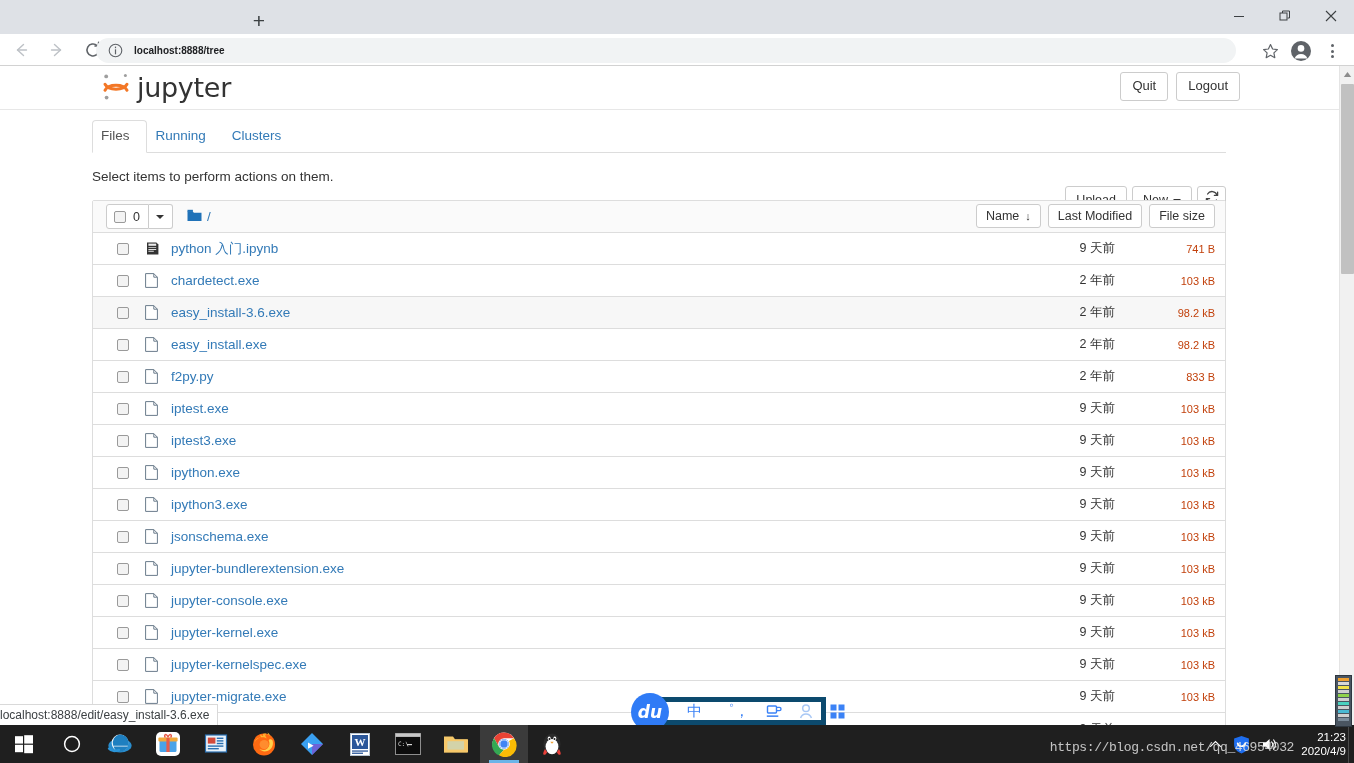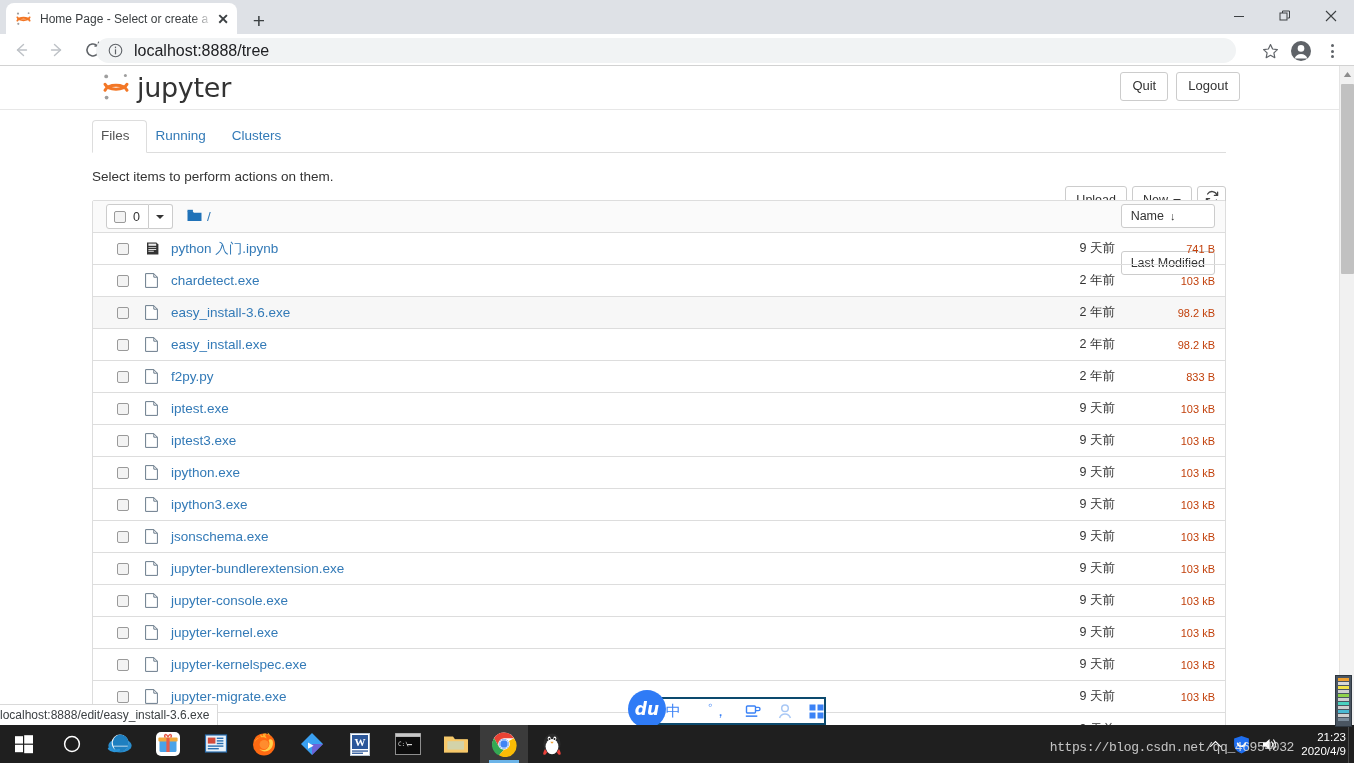--- a/index.html
+++ b/index.html
@@ -72,21 +72,21 @@
     position: absolute; left: 96px; top: 4px;
     width: 1140px; height: 25px;
     background: #f1f3f4; border-radius: 13px;
     display: flex; align-items: center;
     padding: 0 12px;
   }
   .omni-info {
     width: 16px; height: 16px; flex:0 0 16px; margin-right: 10px;
     color: #5f6368;
   }
-  .omni-url { font-size: 16px; color: #202124; }
+  .omni-url { font-size: 10px; color: #202124; font-weight: bold; }
   .omni-star {
     position: absolute; right: 72px; top: 5px; width: 24px; height: 24px;
     display: flex; align-items: center; justify-content: center; color:#5f6368;
   }
   .omni-avatar {
     position: absolute; right: 40px; top: 4px; width: 26px; height: 26px;
     display: flex; align-items: center; justify-content: center;
   }
   .omni-menu {
     position: absolute; right: 10px; top: 4px; width: 24px; height: 26px;
@@ -209,21 +209,21 @@
     width: 12px; height: 12px; border: 1px solid #9a9a9a;
     background: #f3f3f3; border-radius: 2px; display:block;
   }
   .breadcrumb-area {
     margin-left: 14px; display: flex; align-items: center; gap: 5px;
   }
   .folder-icon { color: #1f77b4; }
   .breadcrumb-sep { font-size: 13.5px; color: #337ab7; }
   .col-heads {
     position: absolute; right: 10px; top: 3px;
-    display: flex; gap: 23px; flex-direction: column;
+    display: flex; gap: 7px;
   }
   .col-head {
     font-size: 12.5px; color: #333333;
     border: 1px solid #cccccc; border-radius: 3px;
     background: #ffffff;
     padding: 4px 9px;
     display: flex; align-items: center; gap: 6px;
   }
   .sort-arrow { font-size: 11px; }
 
@@ -273,24 +273,23 @@
     display: flex; align-items: center;
     padding: 0 8px 0 8px;
     font-size: 12px; color: #3c4043;
     z-index: 20;
   }
 
   
   .ime-bar {
     position: absolute; left: 648px; bottom: 0px;
     width: 178px; height: 28px;
-    background: #ffffff; border: 2px solid #0c4a6e;
+    background: #ffffff; border: 5px solid #0c4a6e;
     display: flex; align-items: center;
     z-index: 25;
-    justify-content: flex-end;
   }
   .ime-logo {
     position: absolute; left: -22px; top: -9px;
     width: 38px; height: 38px; border-radius: 50%;
     background: #2f7bf6;
     display: flex; align-items: center; justify-content: center;
     color: #ffffff; font-size: 17px; font-style: italic;
     font-family: "DejaVu Sans", sans-serif; font-weight: 700;
   }
   .ime-items {
@@ -350,33 +349,20 @@
     position: absolute; right: 0; top: 0; width: 6px; height: 38px;
     border-left: 1px solid #4a4a4a;
   }
 </style>
 </head>
 <body>
 
 <div class="browser-chrome">
 
   <div class="tabstrip">
-    <div class="tab">
-      <span class="tab-favicon">
-        <svg width="17" height="17" viewBox="0 0 17 17">
-          <circle cx="3" cy="3.6" r="1.1" fill="#9e9e9e"></circle>
-          <circle cx="13.6" cy="3.2" r="0.9" fill="#9e9e9e"></circle>
-          <circle cx="3.3" cy="13.8" r="1.1" fill="#9e9e9e"></circle>
-          <path d="M2.4 7.4a6.4 4 0 0 0 12.2 0" fill="none" stroke="#f37726" stroke-width="1.9" stroke-linecap="round"></path>
-          <path d="M2.4 10.6a6.4 4 0 0 1 12.2 0" fill="none" stroke="#f37726" stroke-width="1.9" stroke-linecap="round"></path>
-        </svg>
-      </span>
-      <span class="tab-title">Home Page - Select or create a</span>
-      <span class="tab-close">✕</span>
-    </div>
     <div class="newtab-btn">+</div>
 
     <div class="winbtns">
       <div class="winbtn">
         <svg width="12" height="12" viewBox="0 0 12 12">
             <rect x="1" y="6" width="10" height="1" fill="#3c4043"></rect>
           </svg>
       </div>
       <div class="winbtn">
         <svg width="12" height="12" viewBox="0 0 12 12">

